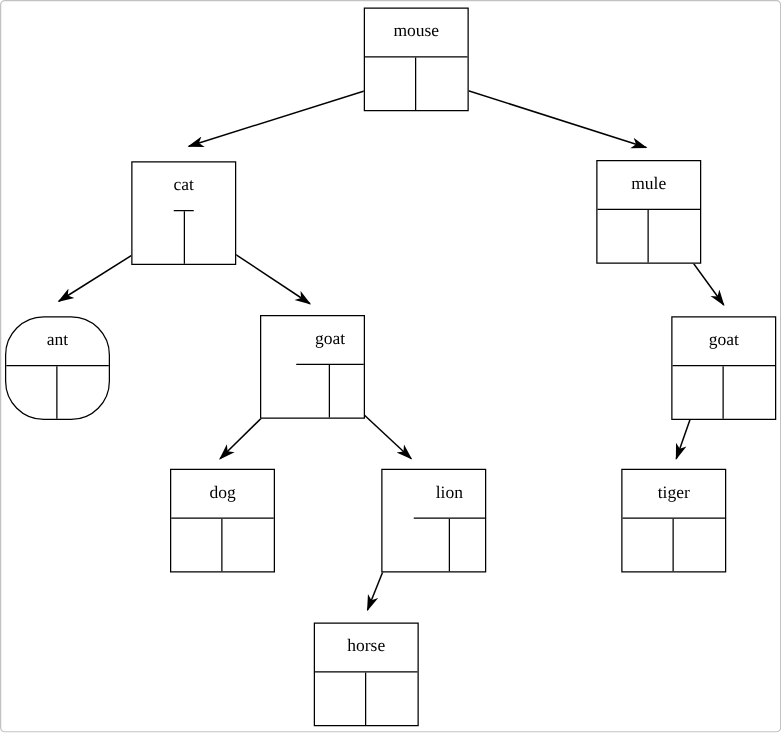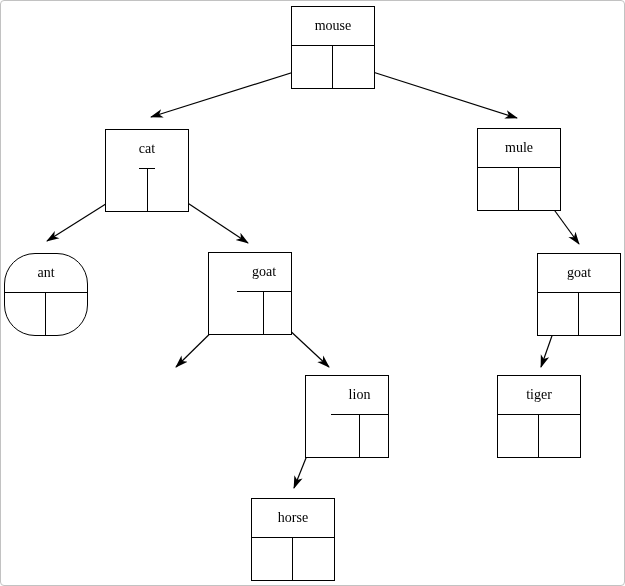--- a/index.html
+++ b/index.html
@@ -134,20 +134,27 @@
   </div>
 
   <div class="node n-zebra">
     <div class="label">goat</div>
     <div class="cells">
       <div class="cell left"></div>
       <div class="cell"></div>
     </div>
   </div>
 
+  <div class="node n-dog">
+    <div class="label">dog</div>
+    <div class="cells">
+      <div class="cell left"></div>
+      <div class="cell"></div>
+    </div>
+  </div>
 
   <div class="node n-lion">
     <div class="label">lion</div>
     <div class="cells">
       <div class="cell left"></div>
       <div class="cell"></div>
     </div>
   </div>
 
   <div class="node n-tiger">

